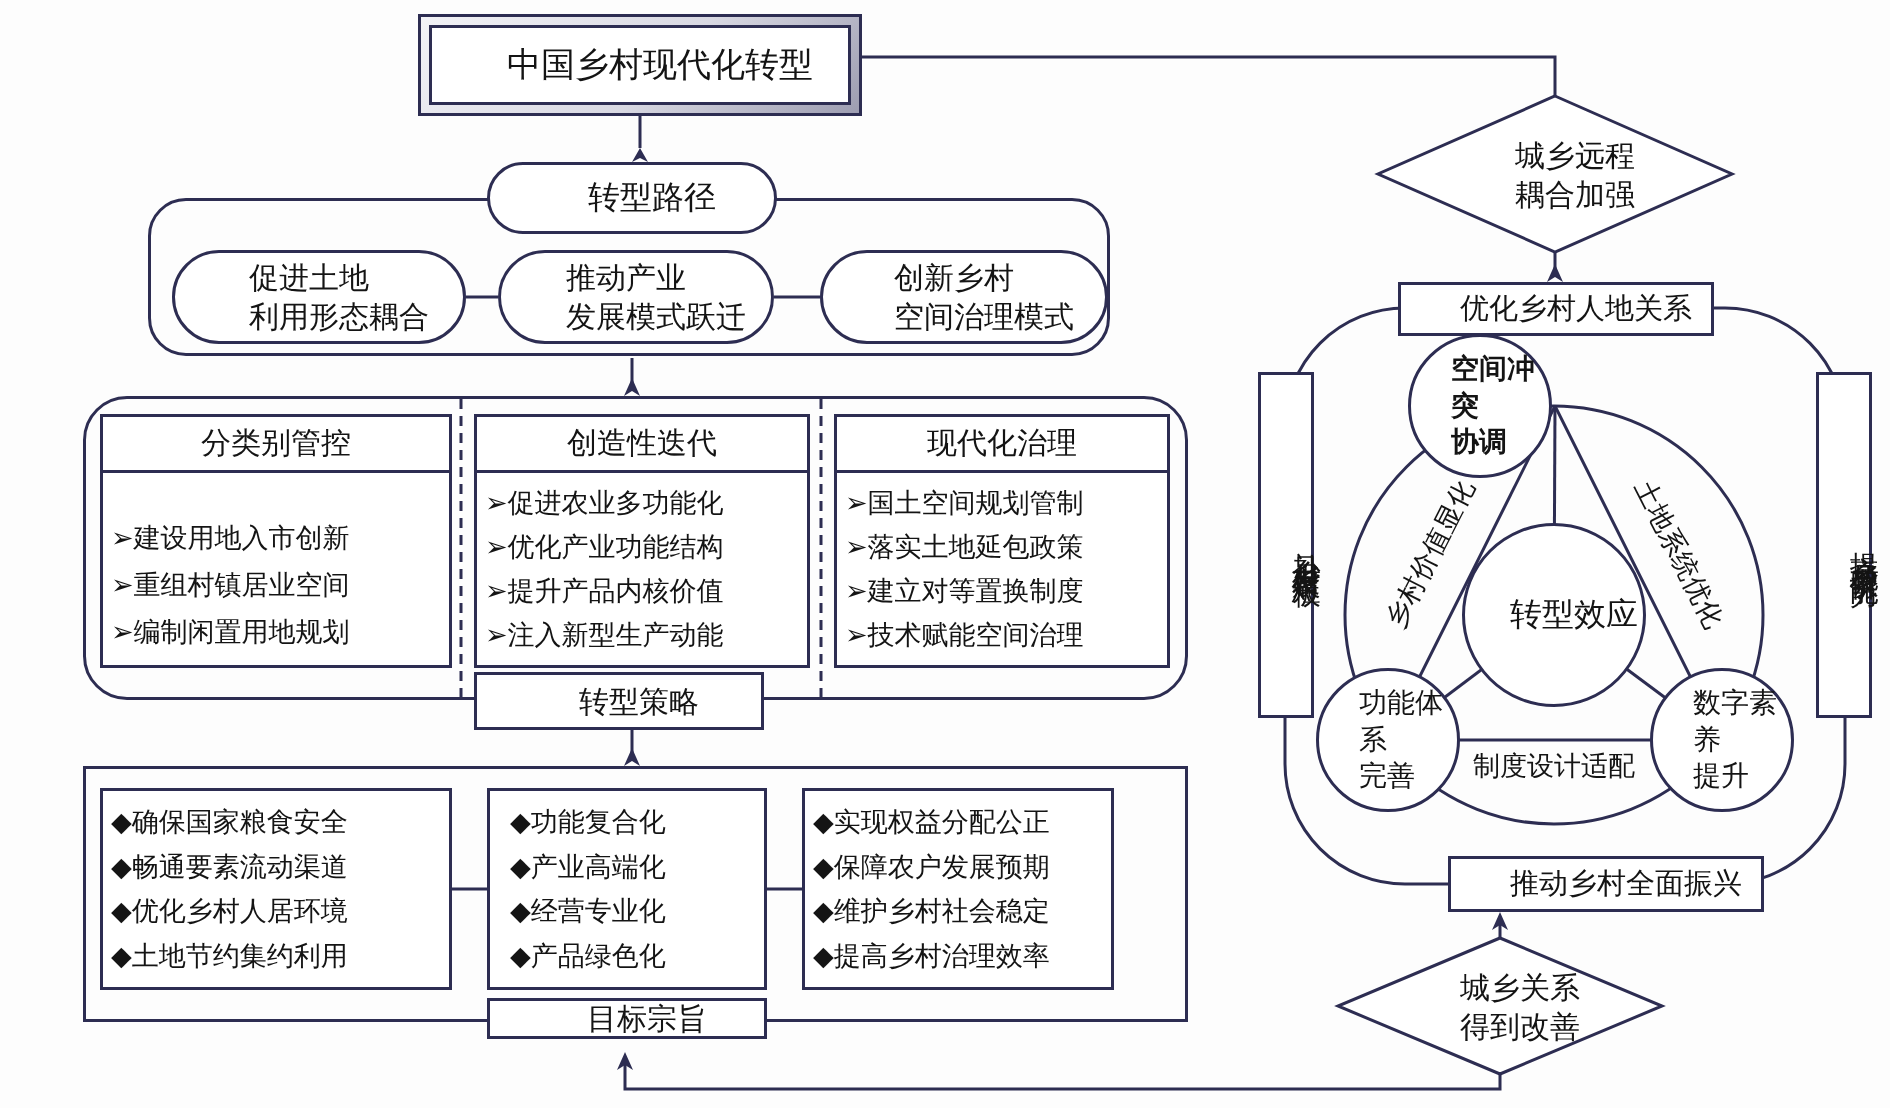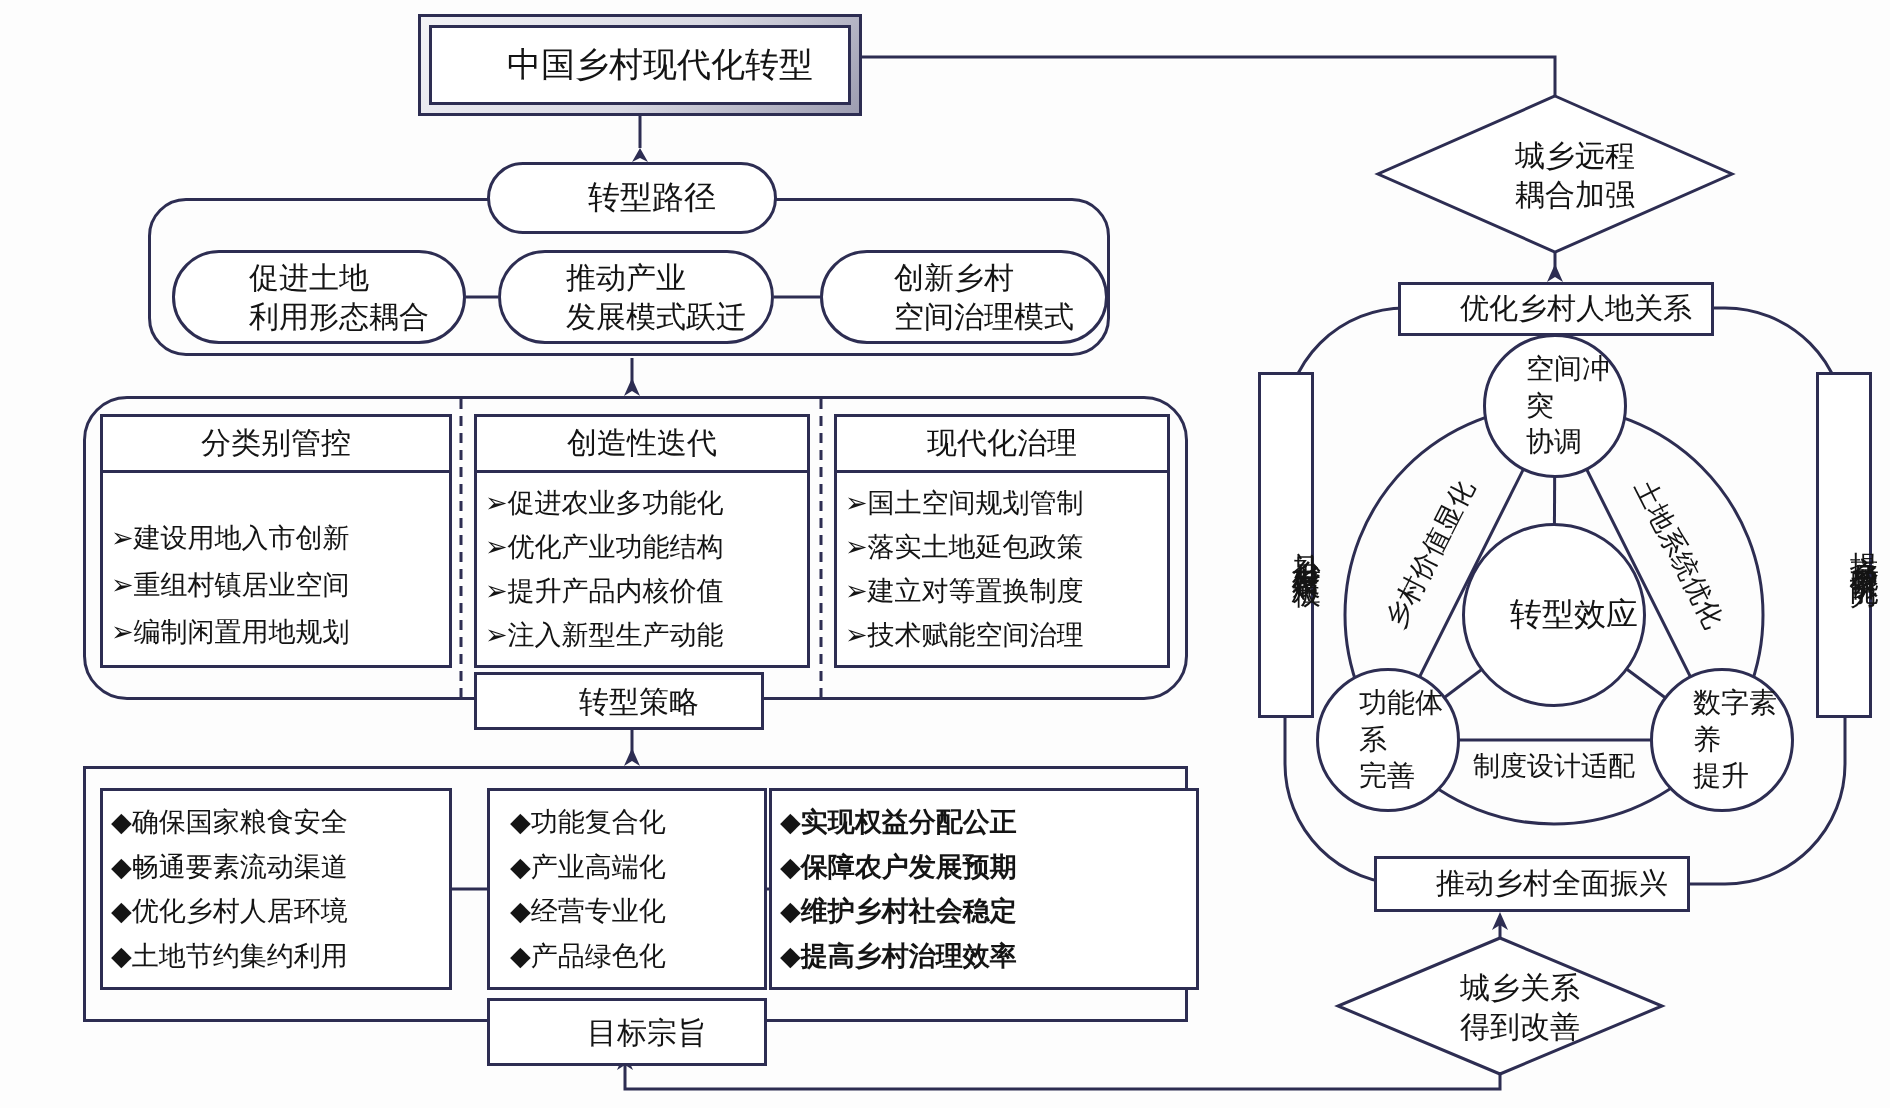--- a/index.html
+++ b/index.html
@@ -170,50 +170,50 @@
     </div>
   </div>
   <div class="colbox" style="left:487px;top:788px;width:280px;height:202px;">
     <div class="colitems goalitems">
       <div>◆功能复合化</div>
       <div>◆产业高端化</div>
       <div>◆经营专业化</div>
       <div>◆产品绿色化</div>
     </div>
   </div>
-  <div class="colbox" style="left:769px;top:788px;width:430px;height:202px;font-weight:bold;">
+  <div class="colbox" style="left:802px;top:788px;width:312px;height:202px;">
     <div class="colitems">
       <div>◆实现权益分配公正</div>
       <div>◆保障农户发展预期</div>
       <div>◆维护乡村社会稳定</div>
       <div>◆提高乡村治理效率</div>
     </div>
   </div>
 
-  <div class="box f30" style="left:487px;top:998px;width:280px;height:68px;font-family:Liberation Serif, serif;">
+  <div class="box f30" style="left:487px;top:998px;width:280px;height:41px;font-family:Liberation Serif, serif;">
     <span>目标宗旨</span>
   </div>
 
   <div class="box noborder f30" style="left:1435px;top:132px;width:240px;height:86px;z-index:2;">城乡远程
 耦合加强</div>
   <div class="box noborder f30" style="left:1380px;top:964px;width:240px;height:86px;z-index:2;">城乡关系
 得到改善</div>
 
   <div class="box f29" style="left:1398px;top:282px;width:316px;height:54px;">
     <span>优化乡村人地关系</span>
   </div>
 
   <div class="box vtext f29" style="left:1258px;top:372px;width:56px;height:346px;">补足乡村发展短板</div>
   <div class="box vtext f29" style="left:1816px;top:372px;width:56px;height:346px;">提高乡村议价能力</div>
 
-  <div class="box f29" style="left:1374px;top:856px;width:316px;height:56px;">
+  <div class="box f29" style="left:1448px;top:856px;width:316px;height:56px;">
     <span>推动乡村全面振兴</span>
   </div>
 
-  <div class="box circle f28" style="left:1483px;top:334px;width:144px;height:144px;">空间冲突
+  <div class="box circle f28" style="left:1408px;top:334px;width:144px;height:144px;font-weight:bold;">空间冲突
 协调</div>
   <div class="box circle f28" style="left:1316px;top:668px;width:144px;height:144px;">功能体系
 完善</div>
   <div class="box circle f28" style="left:1650px;top:668px;width:144px;height:144px;">数字素养
 提升</div>
   <div class="box circle f32" style="left:1462px;top:523px;width:184px;height:184px;">转型效应</div>
 
   <div class="rot" style="left:1320px;top:536px;width:220px;transform:rotate(-63deg);">乡村价值显化</div>
   <div class="rot" style="left:1569px;top:536px;width:220px;transform:rotate(63deg);">土地系统优化</div>
   <div class="rot" style="left:1444px;top:748px;width:220px;">制度设计适配</div>

